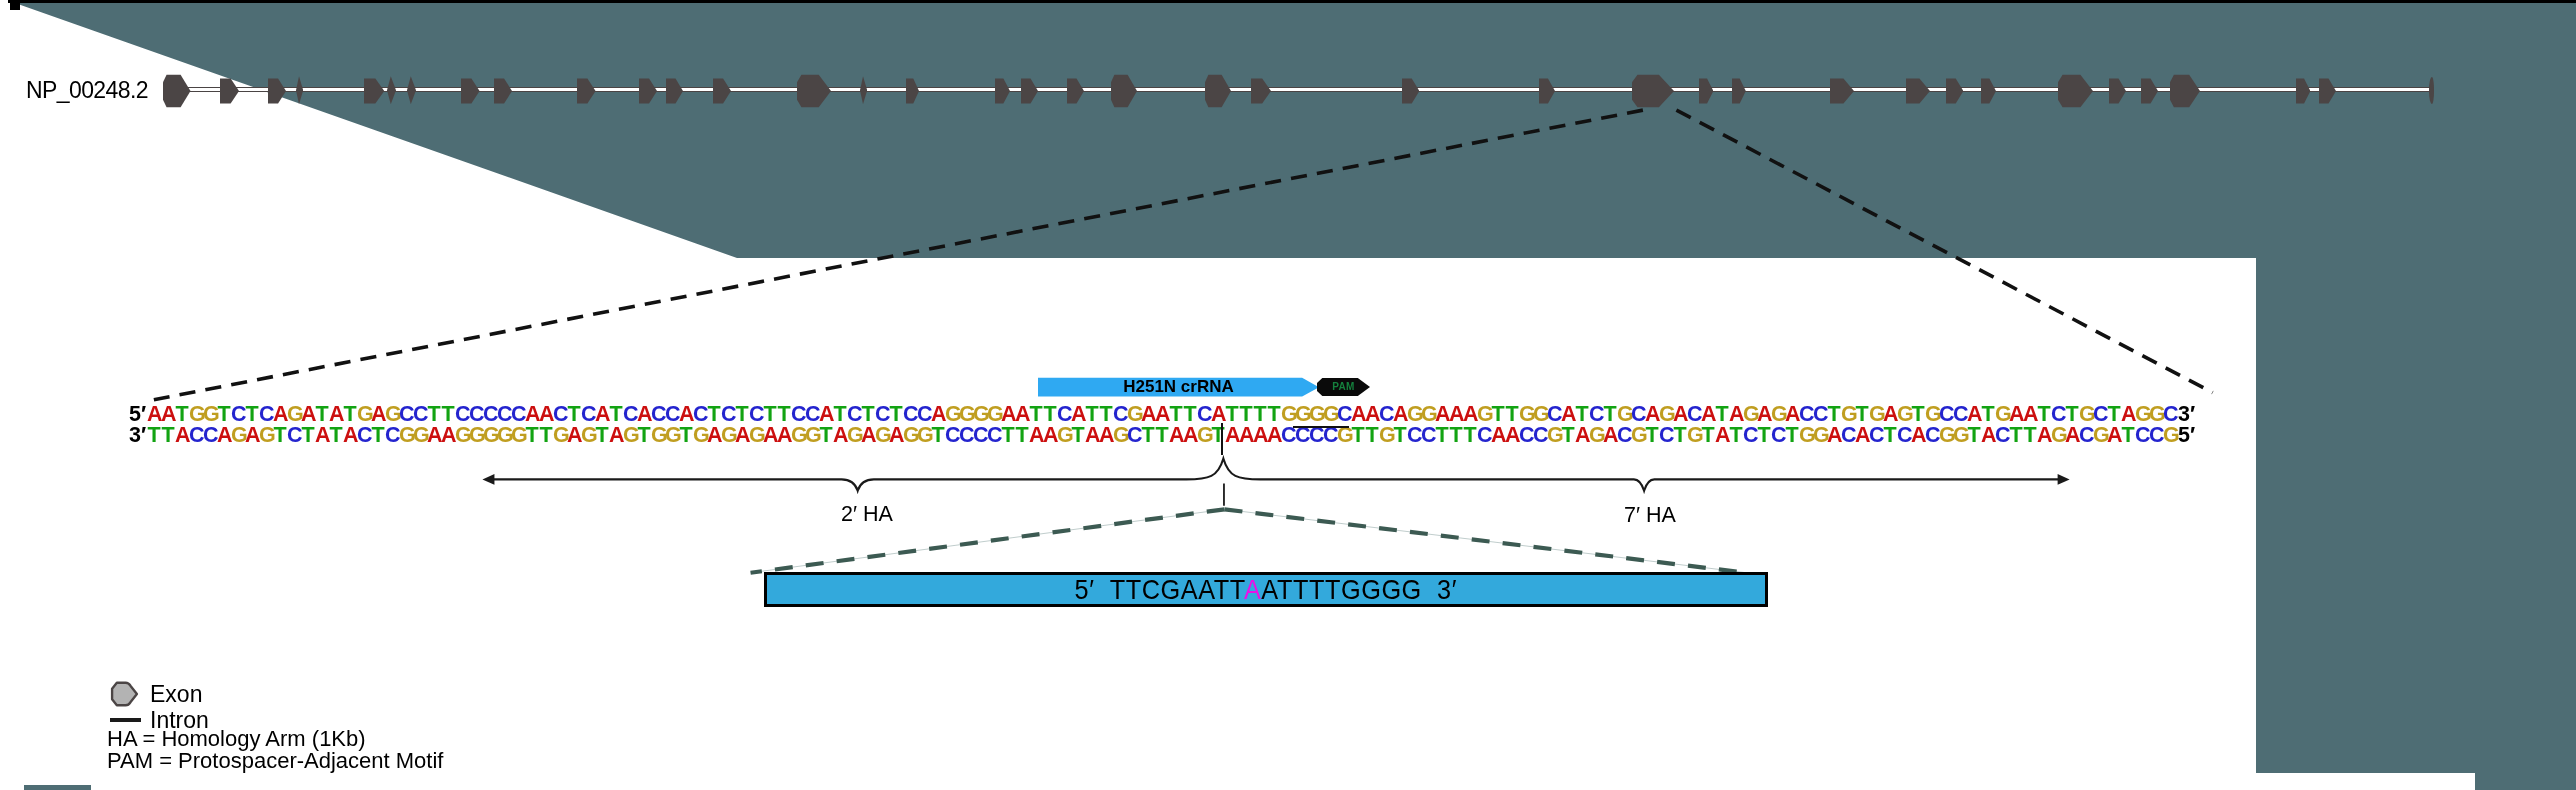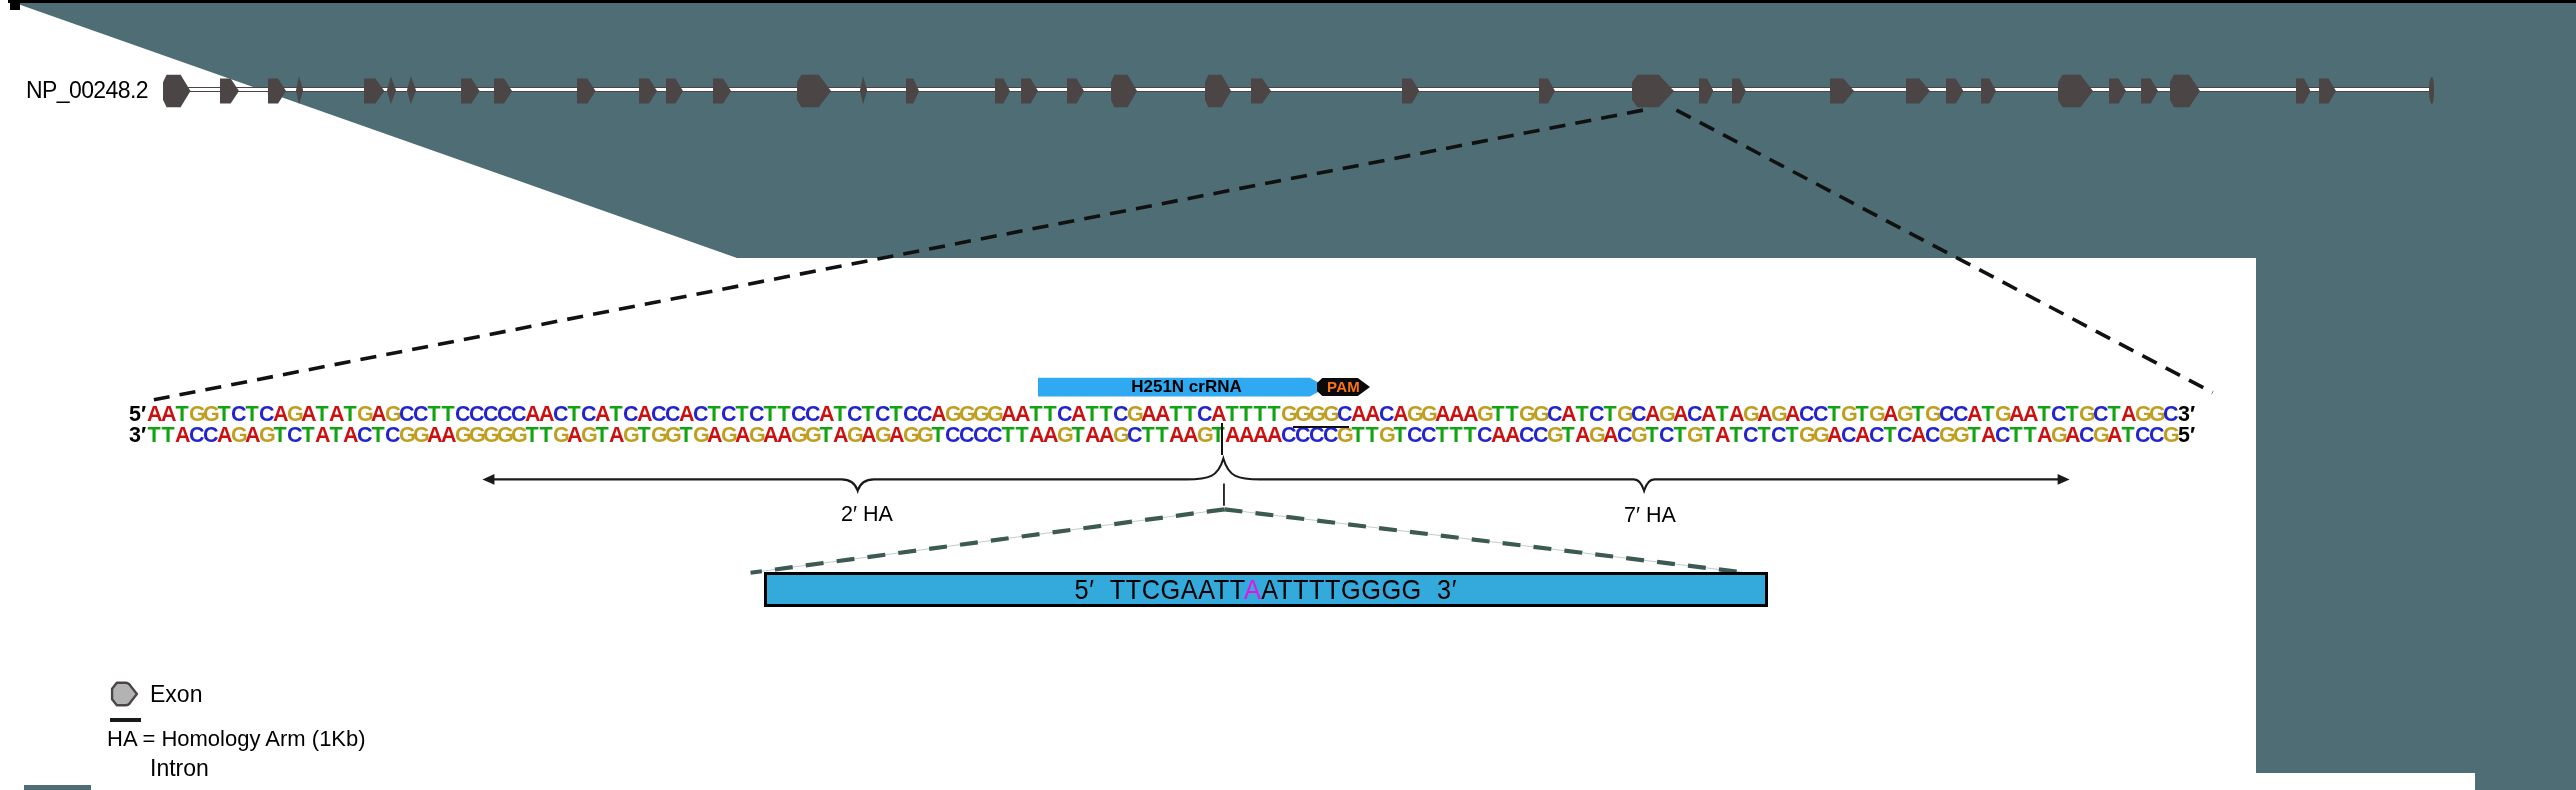--- a/index.html
+++ b/index.html
@@ -25,25 +25,25 @@
   .exon.endcap{top:77px;height:27px;border-radius:60% 40% 40% 60%/50%;}
   
   .seqrow{left:128px;height:23px;white-space:nowrap;font-weight:700;font-size:21.5px;line-height:23px;}
   .seqrow .cell{display:inline-block;width:14px;text-align:center;vertical-align:top;}
   .seqrow .flank{display:inline-block;width:19px;text-align:center;color:#000;font-weight:700;}
   .base-A{color:#CC0F0F;} .base-T{color:#12A312;} .base-G{color:#C09E20;} .base-C{color:#2424CE;}
   .pam-underline{background:#111;height:2.4px;top:426px;}
   .cut-line{background:#111;width:1.8px;top:423px;height:32px;}
   
   .crrna-arrow{left:1038px;top:377px;width:281px;height:20.3px;background:#2FA9F2;
-    clip-path:polygon(0 4%,94% 4%,100% 50%,94% 96%,0 96%);text-align:center;padding-left:8px;}
+    clip-path:polygon(0 4%,94% 4%,100% 50%,94% 96%,0 96%);text-align:center;}
   .crrna-arrow span{font-size:17px;font-weight:600;line-height:20.3px;color:#000;}
   .pam-flag{left:1317px;top:378px;width:53px;height:18px;background:#0A0A0A;
     clip-path:polygon(0 28%,10% 0,77% 0,100% 50%,77% 100%,10% 100%,0 72%);text-align:center;}
-  .pam-flag span{font-size:15px;font-weight:700;line-height:18px;color:#f97316;letter-spacing:0.3px;}
+  .pam-flag span{font-size:10px;font-weight:700;line-height:18px;color:#15803d;letter-spacing:0.3px;}
   
   .ha-label{width:96px;text-align:center;font-size:21.5px;color:#000;}
   
   .mut-box{left:748px;top:572px;width:998px;height:29px;background:#33A9DC;border:3px solid #000;
     text-align:center;margin-left:16px;}
   .mut-box .boxtext{display:inline-block;font-size:27.5px;line-height:29px;font-weight:500;color:#000;
     transform:scaleX(0.92);transform-origin:center;letter-spacing:0.6px;}
   .mut-box .mut{color:#E712E7;}
   
   .legend-text{color:#000;white-space:nowrap;}
@@ -137,17 +137,18 @@
 
   <div class="abs mut-box">
     <span class="boxtext"><span>5′</span><span>&nbsp;&nbsp;</span><span>TTCGAATT</span><span class="mut">A</span><span>ATTTTGGGG</span><span>&nbsp;&nbsp;</span><span>3′</span></span>
   </div>
 
   <svg class="abs" style="left:110px;top:681px;width:29px;height:26px;" viewBox="0 0 48 44">
     <path d="M3,13 L11,3 L26,3 Q31,3 34,8 L45,22 L34,36 Q31,41 26,41 L11,41 L3,31 Z" fill="#B3B3B3" stroke="#4B4545" stroke-width="4" stroke-linejoin="round"></path>
   </svg>
   <div class="abs legend-text" style="left:150px;top:681px;font-size:23px;text-align:center;">Exon</div>
   <div class="abs" style="left:110px;top:718px;width:31px;height:4.2px;background:#1a1a1a;"></div>
-  <div class="abs legend-text" style="left:150px;top:707px;font-size:23px;margin-top:48px;">Intron</div>
+  <div class="abs legend-text" style="left:150px;top:707px;font-size:23px;">Intron</div>
   <div class="abs legend-text" style="left:107px;top:726px;font-size:22px;">HA = Homology Arm (1Kb)</div>
+  <div class="abs legend-text" style="left:107px;top:748px;font-size:22px;">PAM = Protospacer-Adjacent Motif</div>
 
 </div>
 
 
 </body></html>

